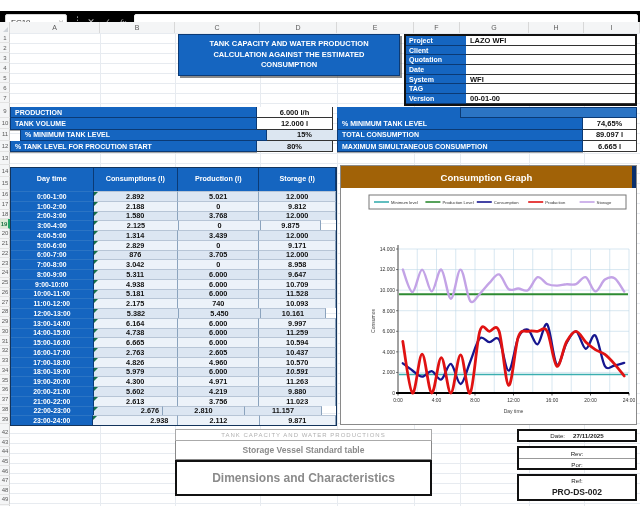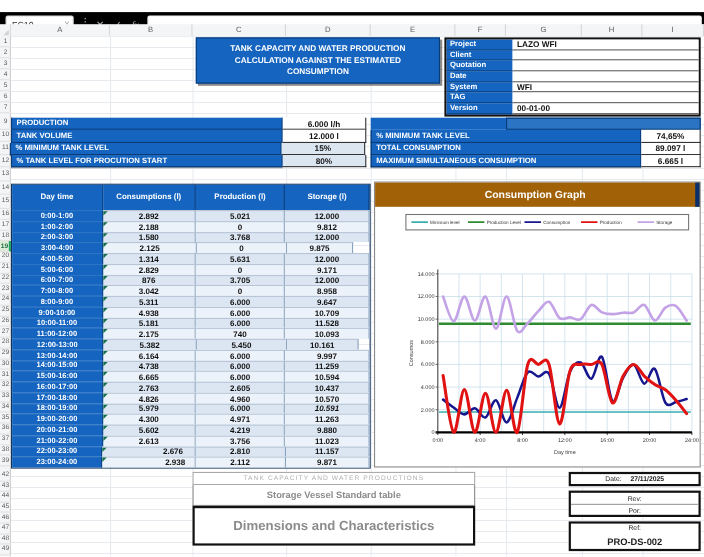--- a/index.html
+++ b/index.html
@@ -236,21 +236,21 @@
           </div>
           <div class="drow rowB">
             <div class="dday" style="width: 83px;">3:00-4:00</div>
             <div class="dcell cons" style="width: 85px;">2.125</div>
             <div class="dcell" style="width: 82px;">0</div>
             <div class="dcell" style="width: 60px;">9.875</div>
           </div>
           <div class="drow rowA">
             <div class="dday" style="width: 83px;">4:00-5:00</div>
             <div class="dcell cons" style="width: 85px;">1.314</div>
-            <div class="dcell" style="width: 82px;">5.631</div>
+            <div class="dcell" style="width: 82px;">3.439</div>
             <div class="dcell" style="width: 77px;">12.000</div>
           </div>
           <div class="drow rowB">
             <div class="dday" style="width: 83px;">5:00-6:00</div>
             <div class="dcell cons" style="width: 85px;">2.829</div>
             <div class="dcell" style="width: 82px;">0</div>
             <div class="dcell" style="width: 77px;">9.171</div>
           </div>
           <div class="drow rowA">
             <div class="dday" style="width: 83px;">6:00-7:00</div>
@@ -343,21 +343,21 @@
             <div class="dcell" style="width: 77px;">9.880</div>
           </div>
           <div class="drow rowB">
             <div class="dday" style="width: 83px;">21:00-22:00</div>
             <div class="dcell cons" style="width: 85px;">2.613</div>
             <div class="dcell" style="width: 82px;">3.756</div>
             <div class="dcell" style="width: 77px;">11.023</div>
           </div>
           <div class="drow rowA">
             <div class="dday" style="width: 83px;">22:00-23:00</div>
-            <div class="dcell cons" style="width: 85px; padding-left: 44px;">2.676</div>
+            <div class="dcell cons" style="width: 69px; padding-left: 44px;">2.676</div>
             <div class="dcell" style="width: 82px;">2.810</div>
             <div class="dcell" style="width: 77px;">11.157</div>
           </div>
           <div class="drow rowB">
             <div class="dday" style="width: 83px;">23:00-24:00</div>
             <div class="dcell cons" style="width: 85px; padding-left: 48px;">2.938</div>
             <div class="dcell" style="width: 82px;">2.112</div>
             <div class="dcell" style="width: 77px;">9.871</div>
           </div>
         </div>
@@ -459,21 +459,21 @@
       <div class="fline refval">PRO-DS-002</div>
     </div>
   <div class="paramrow" style="left: 10px; top: 74px;">
         <div class="plabel blue" style="width: 247px;">PRODUCTION</div>
         <div class="pvalue pv-white" style="width: 76px;">6.000 l/h</div>
       </div>
       <div class="paramrow" style="left: 10px; top: 85.3px;">
         <div class="plabel blue" style="width: 247px;">TANK VOLUME</div>
         <div class="pvalue pv-white" style="width: 76px;">12.000 l</div>
       </div>
-      <div class="paramrow" style="left: 9px; top: 96.6px;">
+      <div class="paramrow" style="left: 20px; top: 96.6px;">
         <div class="plabel blue" style="width: 247px;">% MINIMUM TANK LEVEL</div>
         <div class="pvalue pv-lite" style="width: 76px;">15%</div>
       </div>
       <div class="paramrow" style="left: 10px; top: 107.9px;">
         <div class="plabel blue" style="width: 247px;">% TANK LEVEL FOR PROCUTION START</div>
         <div class="pvalue pv-lite" style="width: 76px;">80%</div>
       </div>
       <div class="paramrow" style="left: 337px; top: 85.3px;">
         <div class="plabel blue" style="width: 246px;">% MINIMUM TANK LEVEL</div>
         <div class="pvalue pv-white" style="width: 54px;">74,65%</div>

